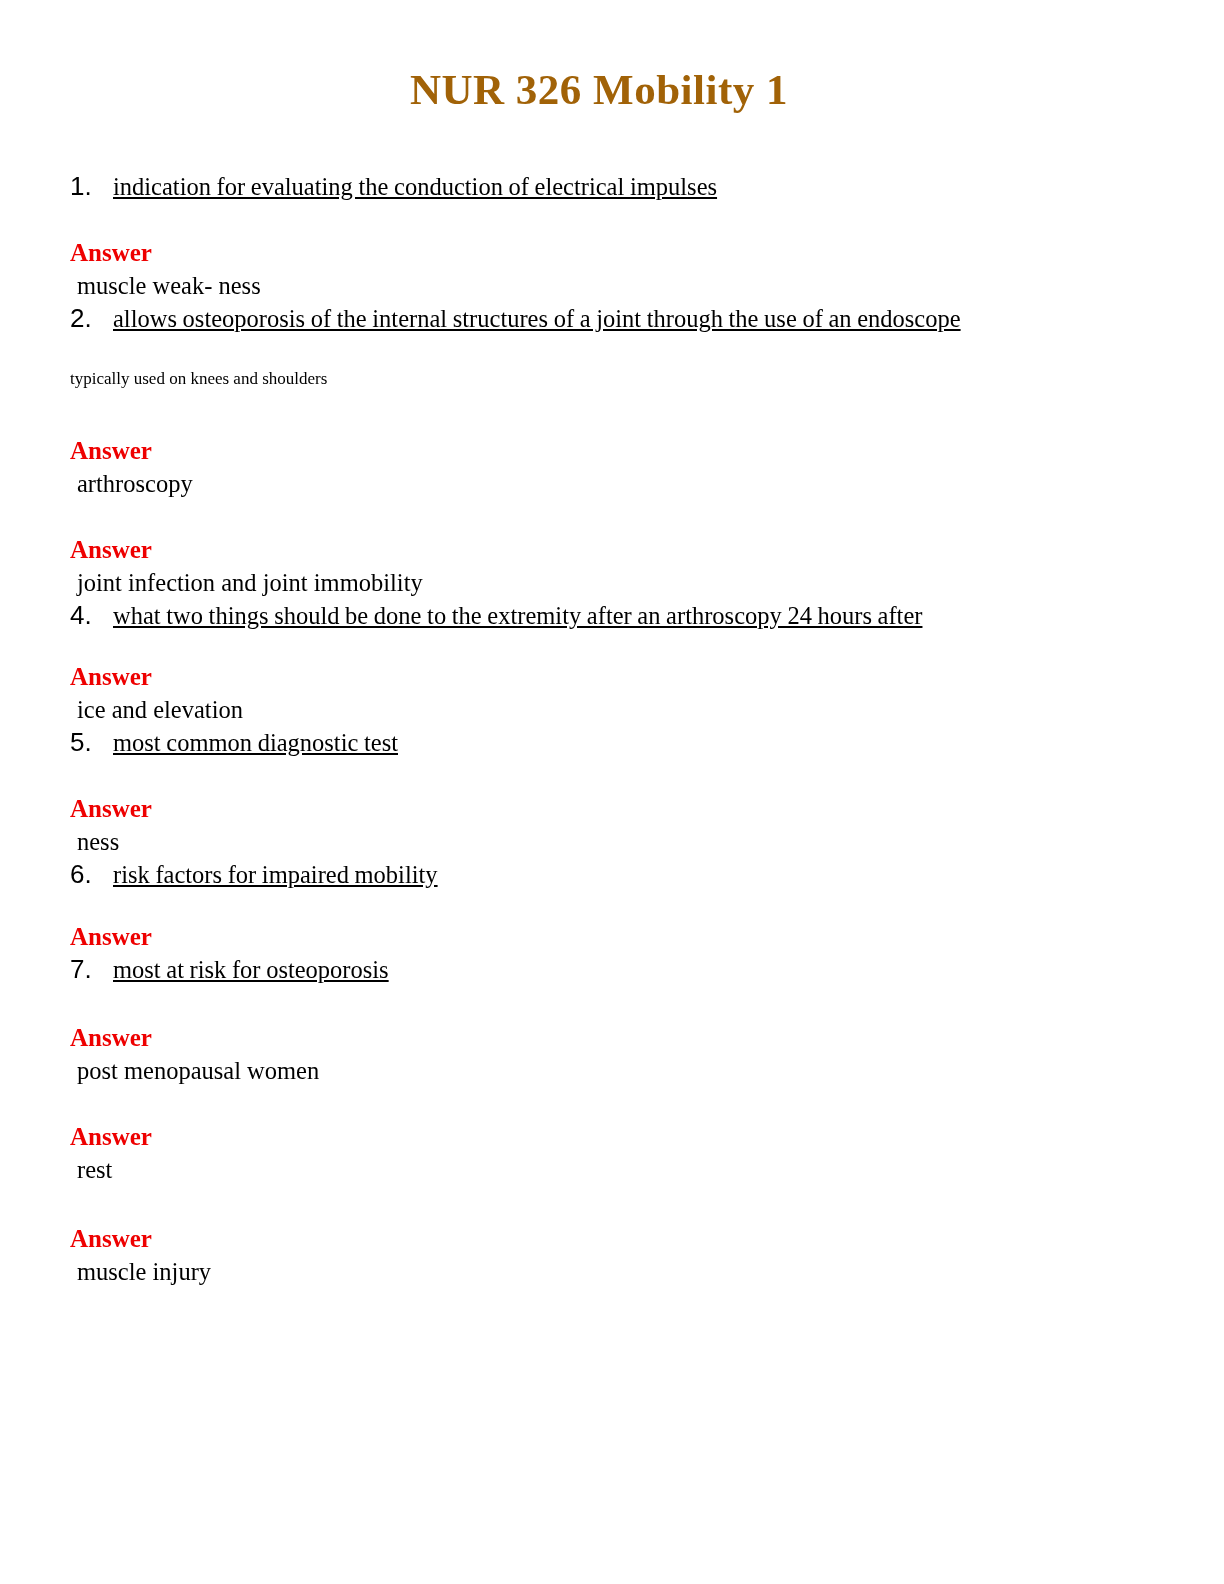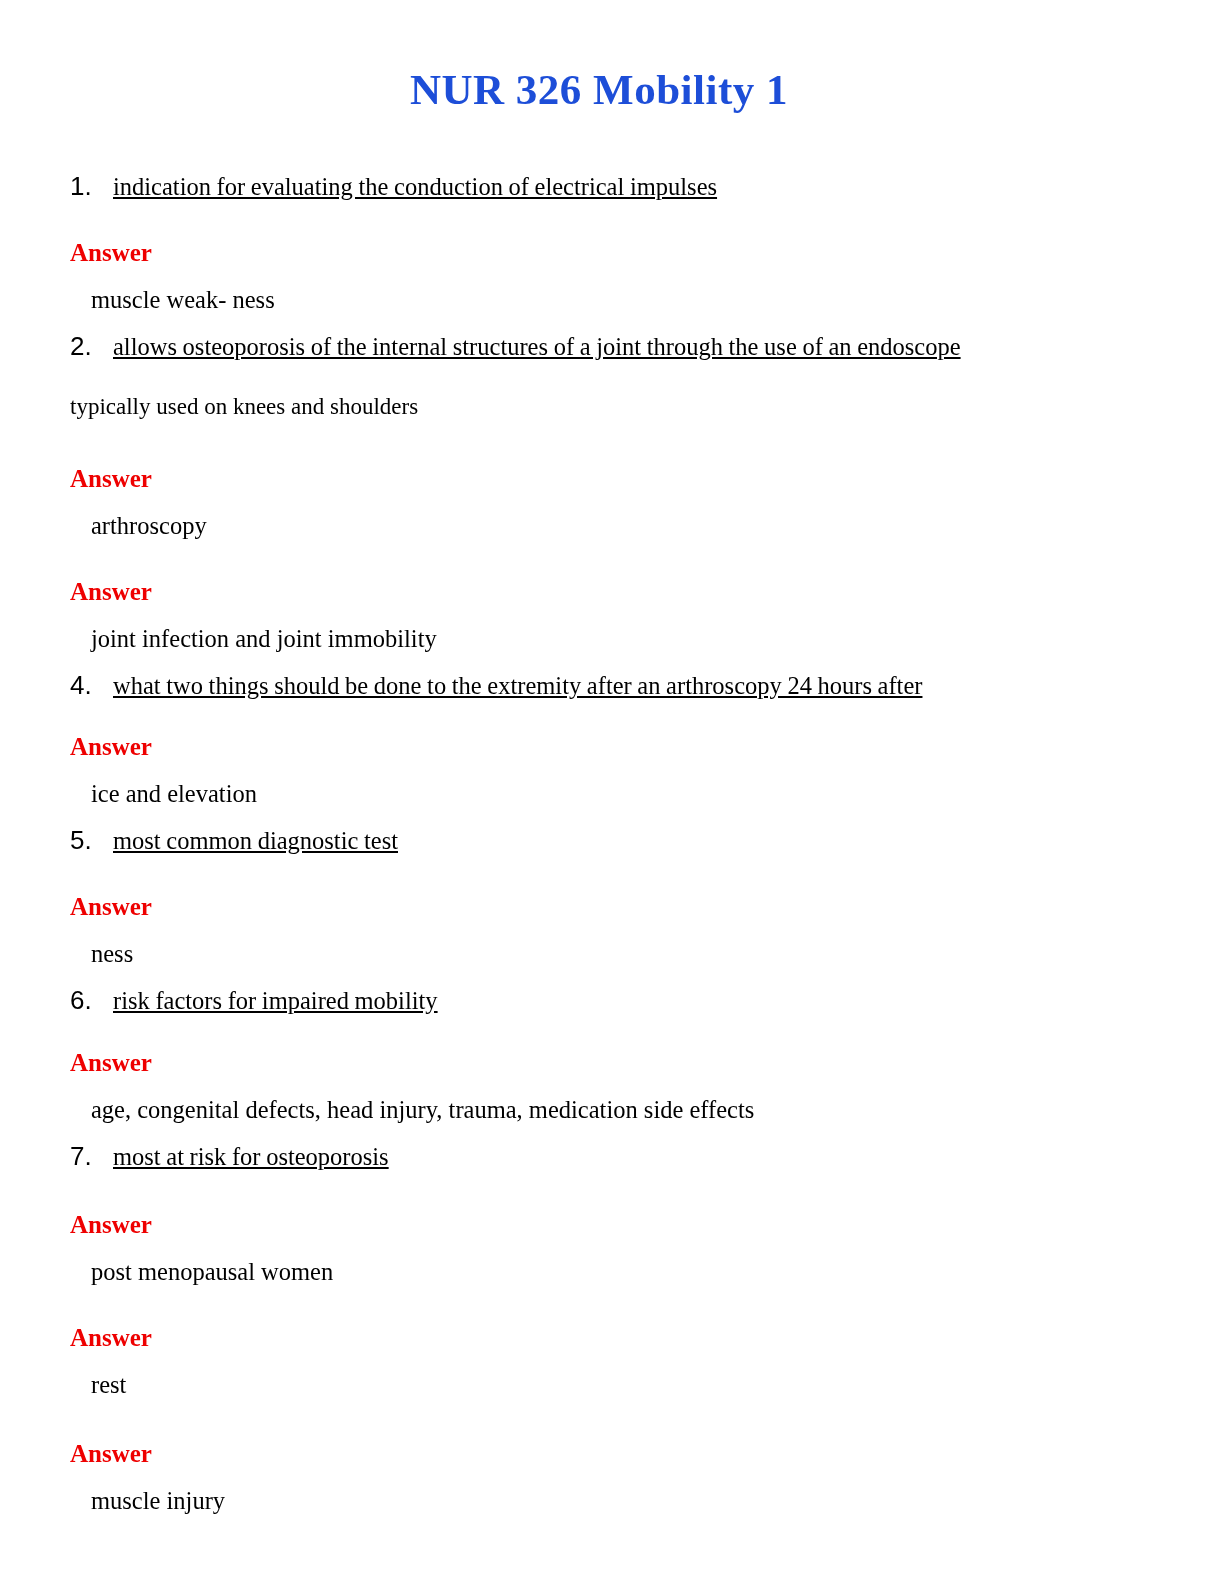--- a/index.html
+++ b/index.html
@@ -37,43 +37,43 @@
     text-decoration: underline;
   }
   .qnum {
     display: inline-block;
     width: 43px;
     font-family: "Liberation Sans", sans-serif;
     font-size: 26px;
     vertical-align: baseline;
   }
   .question-continued {
-    font-size: 23px;
+    font-size: 17px;
     line-height: 33px;
     margin: 27px 0 0 0;
   }
   .answer-head {
     margin: 33px 0 0 0;
     font-weight: bold;
     font-size: 25px;
     line-height: 33px;
   }
   .answer-text {
     font-size: 24.5px;
     line-height: 33px;
     padding-left: 7px;
-    margin: 14px;
+    margin: 0;
   }
 </style>
 </head>
 <body>
 
 <div class="page">
 
-  <h1 class="doc-title" style="color: #1d4ed8;">NUR 326 Mobility 1</h1>
+  <h1 class="doc-title" style="color: #a16207;">NUR 326 Mobility 1</h1>
 
   <div class="qa">
     <p class="question"><span class="qnum">1.</span><span>indication for evaluating the conduction of electrical impulses</span></p>
     <p class="answer-head" style="color: rgb(238, 0, 0);">Answer</p>
     <p class="answer-text">muscle weak- ness</p>
   </div>
 
   <div class="qa">
     <p class="question"><span class="qnum">2.</span><span>allows osteoporosis of the internal structures of a joint through the use of an endoscope</span></p>
     <p class="question-continued">typically used on knees and shoulders</p>
@@ -94,21 +94,20 @@
 
   <div class="qa">
     <p class="question"><span class="qnum">5.</span><span>most common diagnostic test</span></p>
     <p class="answer-head" style="color: rgb(238, 0, 0);">Answer</p>
     <p class="answer-text">ness</p>
   </div>
 
   <div class="qa">
     <p class="question"><span class="qnum">6.</span><span>risk factors for impaired mobility</span></p>
     <p class="answer-head" style="margin-top: 29px; color: rgb(238, 0, 0);">Answer</p>
-    <p class="answer-text">age, congenital defects, head injury, trauma, medication side effects</p>
   </div>
 
   <div class="qa">
     <p class="question"><span class="qnum">7.</span><span>most at risk for osteoporosis</span></p>
     <p class="answer-head" style="margin-top: 35px; color: rgb(238, 0, 0);">Answer</p>
     <p class="answer-text">post menopausal women</p>
   </div>
 
   <div class="qa">
     <p class="answer-head" style="color: rgb(238, 0, 0);">Answer</p>

